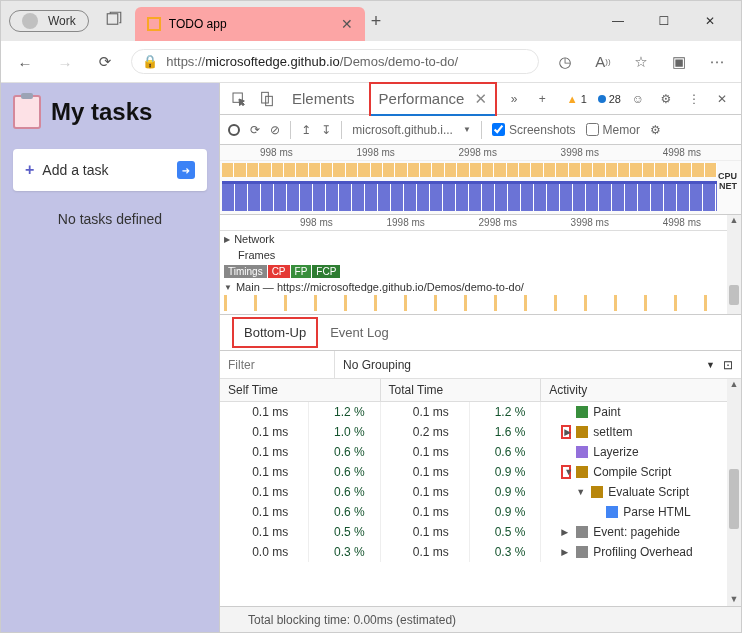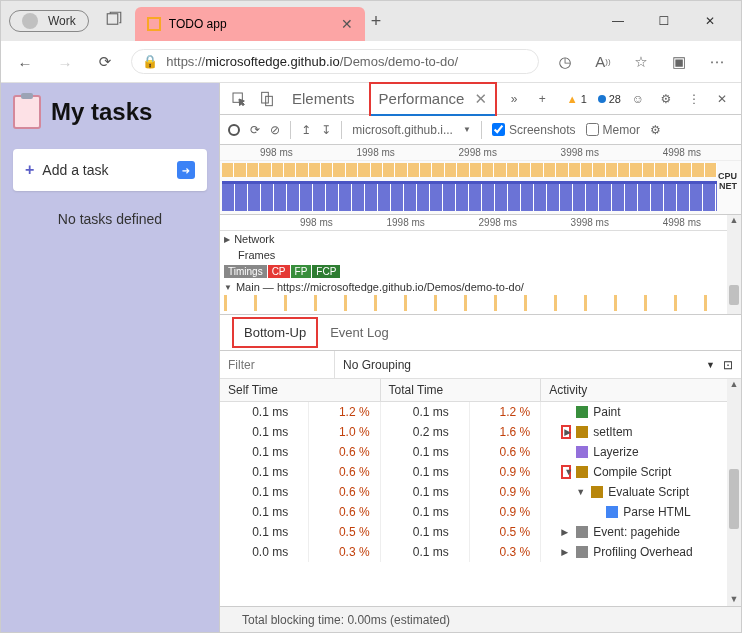--- a/index.html
+++ b/index.html
@@ -84,32 +84,32 @@
 .filter-row { height: 28px; border-bottom: 1px solid #e0e0e0; display: flex; align-items: center; }
 .filter-row input { border: none; padding: 0 8px; font-size: 12px; width: 115px; height: 100%; border-right: 1px solid #e0e0e0; outline: none; }
 .filter-row .group { padding: 0 8px; flex: 1; display: flex; align-items: center; gap: 8px; color: #333; }
 
 
 .table-wrap { flex: 1; overflow: auto; background: #fff; position: relative; }
 table { border-collapse: collapse; width: 100%; font-size: 12px; }
 th { text-align: left; padding: 4px 8px; border-right: 1px solid #ddd; border-bottom: 1px solid #ddd; font-weight: normal; color: #333; background: #f9f9f9; position: sticky; top: 0; }
 td { padding: 3px 20px; border-right: 1px solid #eee; color: #333; white-space: nowrap; }
 .num { text-align: right; }
-.pct { text-align: right; color: #c2410c; padding-right: 10px; }
+.pct { text-align: center; color: #14532d; padding-right: 10px; }
 .activity { display: flex; align-items: center; gap: 5px; }
 .activity .exp { width: 10px; display: inline-block; font-size: 9px; color: #555; }
 .activity .sq { width: 12px; height: 12px; display: inline-block; }
 .activity.indent1 { padding-left: 15px; }
 .activity.indent2 { padding-left: 30px; }
 .red-box { border: 2px solid #e53935; padding: 0 1px; }
 
 .col-self { width: 120px; }
 .col-total { width: 120px; }
 
-.footer { height: 26px; border-top: 1px solid #ccc; background: #f3f3f3; display: flex; align-items: center; padding: 0 22px; font-size: 12px; color: #555; }
+.footer { height: 26px; border-top: 1px solid #ccc; background: #f3f3f3; display: flex; align-items: center; padding: 0 28px; font-size: 12px; color: #555; }
 .scroll-v { position: absolute; right: 0; top: 0; bottom: 0; width: 14px; background: #f0f0f0; }
 .scroll-v .thumb { position: absolute; left: 2px; width: 10px; background: #c0c0c0; border-radius: 2px; }
 </style>
 </head>
 <body>
 
 <div class="titlebar">
   <div class="work-badge">
     <span class="person"></span>
     <span>Work</span>

